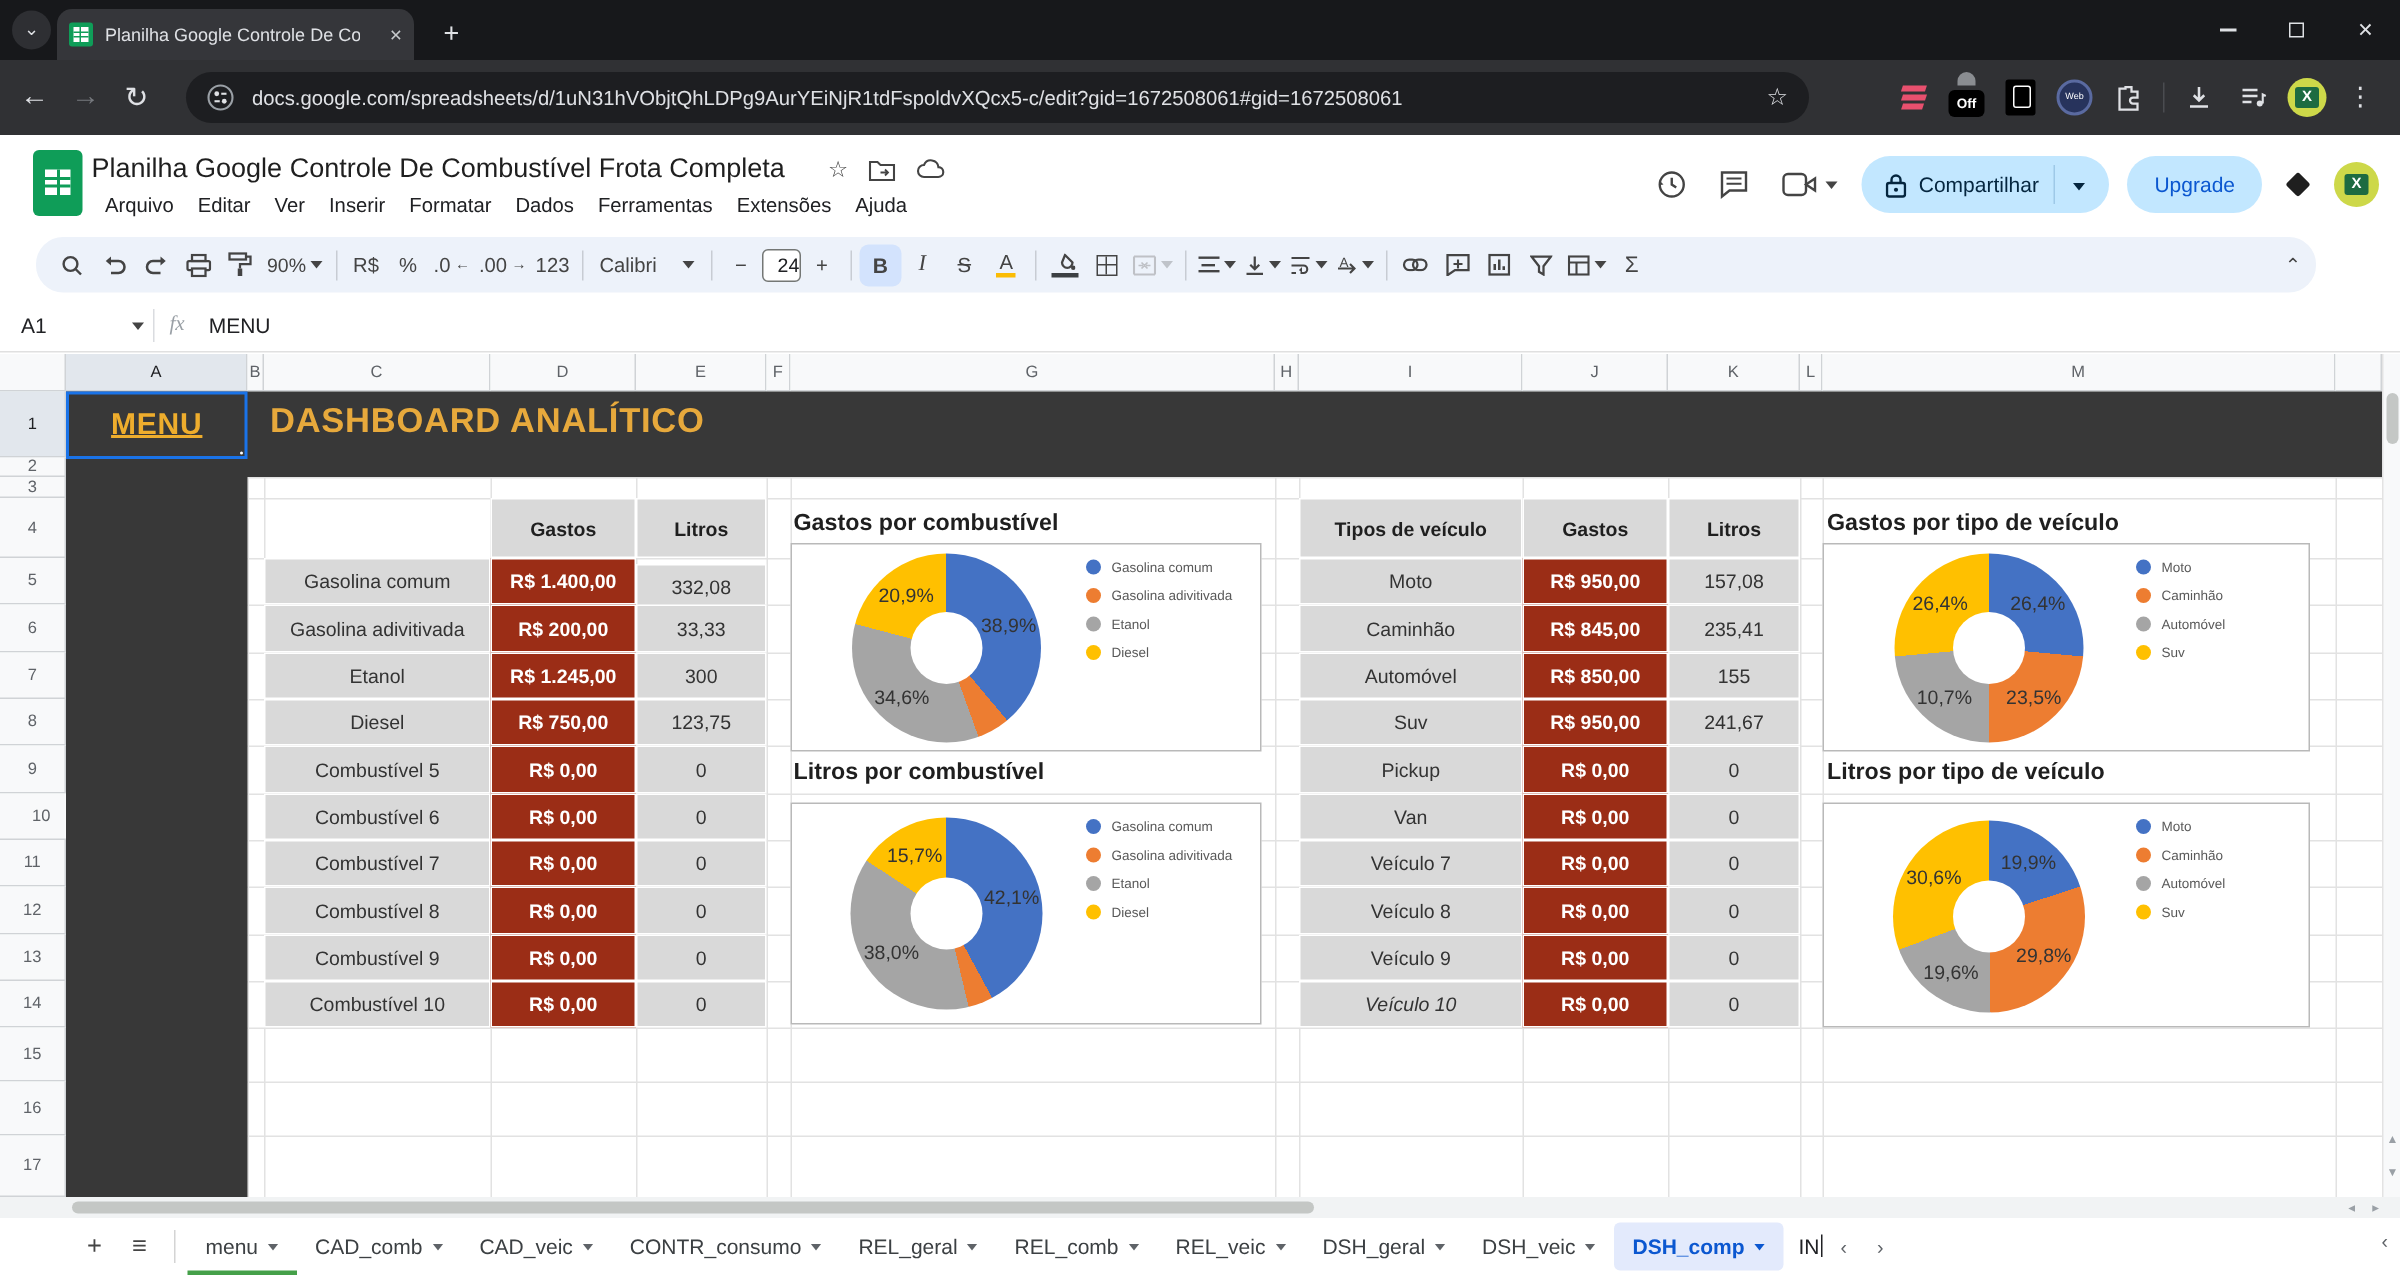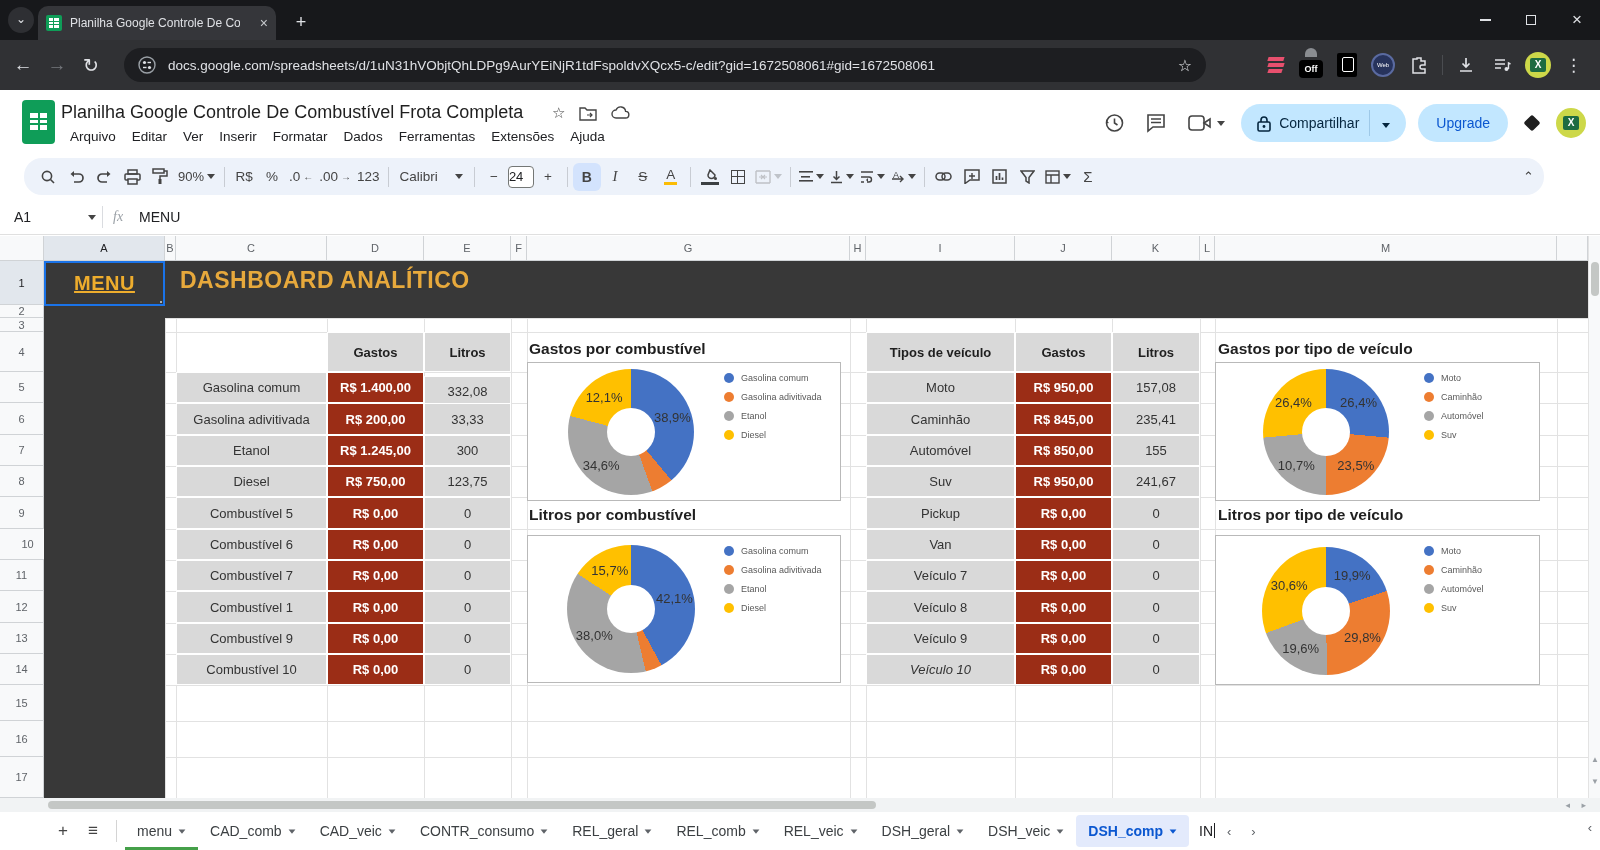--- a/index.html
+++ b/index.html
@@ -73,21 +73,21 @@
   .sparkle { width:12px; height:12px; background:#1f1f1f; transform:rotate(45deg); border-radius:2px; margin:0 6px; }
   .avatar-big { width:30px; height:30px; border-radius:50%; background:#cdd849; position:relative; overflow:hidden; cursor:pointer; }
 
   
   .toolbar { position:absolute; left:24px; top:158px; width:1520px; height:37px; background:#edf2fa; border-radius:18px; display:flex; align-items:center; padding:0 10px; color:#444; }
   .tbtn { height:28px; min-width:28px; display:flex; align-items:center; justify-content:center; border-radius:6px; cursor:pointer; font-size:13.5px; color:#444; gap:3px; padding:0 3px; }
   .tbtn.active { background:#d3e3fd; }
   .tsep { width:1px; height:20px; background:#c8ccd3; margin:0 5px; flex:0 0 1px; }
   .tb-zoom { font-size:13px; padding:0 4px; }
   .fontname { font-size:13.5px; padding:0 6px; min-width:62px; }
-  .fsize-box { width:26px; height:22px; border:1px solid #747775; border-radius:4px; text-align:left; line-height:20px; font-size:13px; color:#202124; background:#fff; }
+  .fsize-box { width:26px; height:22px; border:1px solid #747775; border-radius:4px; text-align:right; line-height:20px; font-size:13px; color:#202124; background:#fff; }
   .bold-b { font-weight:bold; font-size:14px; }
   .ital-i { font-style:italic; font-family:"Liberation Serif",serif; font-size:15px; }
   .strike-s { text-decoration:line-through; font-size:13.5px; }
   .tcolor { font-size:13.5px; line-height:12px; border-bottom:3px solid #fbbc04; padding:0 2px 1px; }
   .fillc { font-size:13px; line-height:12px; border-bottom:3px solid #3c4043; padding:0 2px 1px; }
   .bordergrid { width:14px; height:14px; border:1.3px solid #444; background:
      linear-gradient(#444,#444) 50% 0/1.2px 100% no-repeat,
      linear-gradient(#444,#444) 0 50%/100% 1.2px no-repeat; }
   .alignbars { width:14px; height:11px; background:
      linear-gradient(#444,#444) 0 0/14px 1.6px,
@@ -533,21 +533,21 @@
       <div class="tcell" style="position: absolute; left: 424px; top: 230px; width: 87px; height: 31px;">123,75</div>
       <div class="tcell" style="position: absolute; left: 176px; top: 261px; width: 151px; height: 32px;">Combustível 5</div>
       <div class="tcell red" style="position: absolute; left: 327px; top: 261px; width: 97px; height: 32px;">R$ 0,00</div>
       <div class="tcell" style="position: absolute; left: 424px; top: 261px; width: 87px; height: 32px;">0</div>
       <div class="tcell" style="position: absolute; left: 176px; top: 293px; width: 151px; height: 31px;">Combustível 6</div>
       <div class="tcell red" style="position: absolute; left: 327px; top: 293px; width: 97px; height: 31px;">R$ 0,00</div>
       <div class="tcell" style="position: absolute; left: 424px; top: 293px; width: 87px; height: 31px;">0</div>
       <div class="tcell" style="position: absolute; left: 176px; top: 324px; width: 151px; height: 31px;">Combustível 7</div>
       <div class="tcell red" style="position: absolute; left: 327px; top: 324px; width: 97px; height: 31px;">R$ 0,00</div>
       <div class="tcell" style="position: absolute; left: 424px; top: 324px; width: 87px; height: 31px;">0</div>
-      <div class="tcell" style="position: absolute; left: 176px; top: 355px; width: 151px; height: 32px;">Combustível 1</div>
+      <div class="tcell" style="position: absolute; left: 176px; top: 355px; width: 151px; height: 32px;">Combustível 8</div>
       <div class="tcell red" style="position: absolute; left: 327px; top: 355px; width: 97px; height: 32px;">R$ 0,00</div>
       <div class="tcell" style="position: absolute; left: 424px; top: 355px; width: 87px; height: 32px;">0</div>
       <div class="tcell" style="position: absolute; left: 176px; top: 387px; width: 151px; height: 31px;">Combustível 9</div>
       <div class="tcell red" style="position: absolute; left: 327px; top: 387px; width: 97px; height: 31px;">R$ 0,00</div>
       <div class="tcell" style="position: absolute; left: 424px; top: 387px; width: 87px; height: 31px;">0</div>
       <div class="tcell" style="position: absolute; left: 176px; top: 418px; width: 151px; height: 31px;">Combustível 10</div>
       <div class="tcell red" style="position: absolute; left: 327px; top: 418px; width: 97px; height: 31px;">R$ 0,00</div>
       <div class="tcell" style="position: absolute; left: 424px; top: 418px; width: 87px; height: 31px;">0</div>
       <div class="tcell hd" style="position: absolute; left: 866px; top: 96px; width: 149px; height: 40px;">Tipos de veículo</div>
       <div class="tcell hd" style="position: absolute; left: 1015px; top: 96px; width: 97px; height: 40px;">Gastos</div>
@@ -581,21 +581,21 @@
       <div class="tcell" style="position: absolute; left: 1112px; top: 387px; width: 88px; height: 31px;">0</div>
       <div class="tcell" style="position: absolute; left: 866px; top: 418px; width: 149px; height: 31px; font-style: italic;">Veículo 10</div>
       <div class="tcell red" style="position: absolute; left: 1015px; top: 418px; width: 97px; height: 31px;">R$ 0,00</div>
       <div class="tcell" style="position: absolute; left: 1112px; top: 418px; width: 88px; height: 31px;">0</div>
       <div class="ctitle" style="position: absolute; left: 529px; top: 104px;">Gastos por combustível</div>
       <div class="cbox" style="position: absolute; left: 527px; top: 126px; width: 314px; height: 139px;">
         <div class="donut" style="position: absolute; left: 40px; top: 6px; width: 126px; height: 126px; background: conic-gradient(rgb(68, 114, 196) 0%, rgb(68, 114, 196) 38.9%, rgb(237, 125, 49) 38.9%, rgb(237, 125, 49) 44.5%, rgb(165, 165, 165) 44.5%, rgb(165, 165, 165) 79.1%, rgb(255, 192, 0) 79.1%, rgb(255, 192, 0) 100%);"></div>
         <div class="dhole" style="position: absolute; left: 79px; top: 45px; width: 48px; height: 48px;"></div>
         <div class="dlabel" style="left: 144.446px; top: 53.9314px;">38,9%</div>
         <div class="dlabel" style="left: 73.2178px; top: 101.524px;">34,6%</div>
-        <div class="dlabel" style="left: 76.0804px; top: 34.0694px;">12,1%</div>
+        <div class="dlabel" style="left: 76.0804px; top: 34.0694px;">20,9%</div>
         <div class="legend" style="position: absolute; left: 196px; top: 10px;">
           <div class="lg-row">
             <div class="lg-dot" style="background: rgb(68, 114, 196);"></div>
             <div class="lg-txt">Gasolina comum</div>
           </div>
           <div class="lg-row">
             <div class="lg-dot" style="background: rgb(237, 125, 49);"></div>
             <div class="lg-txt">Gasolina adivitivada</div>
           </div>
           <div class="lg-row">

